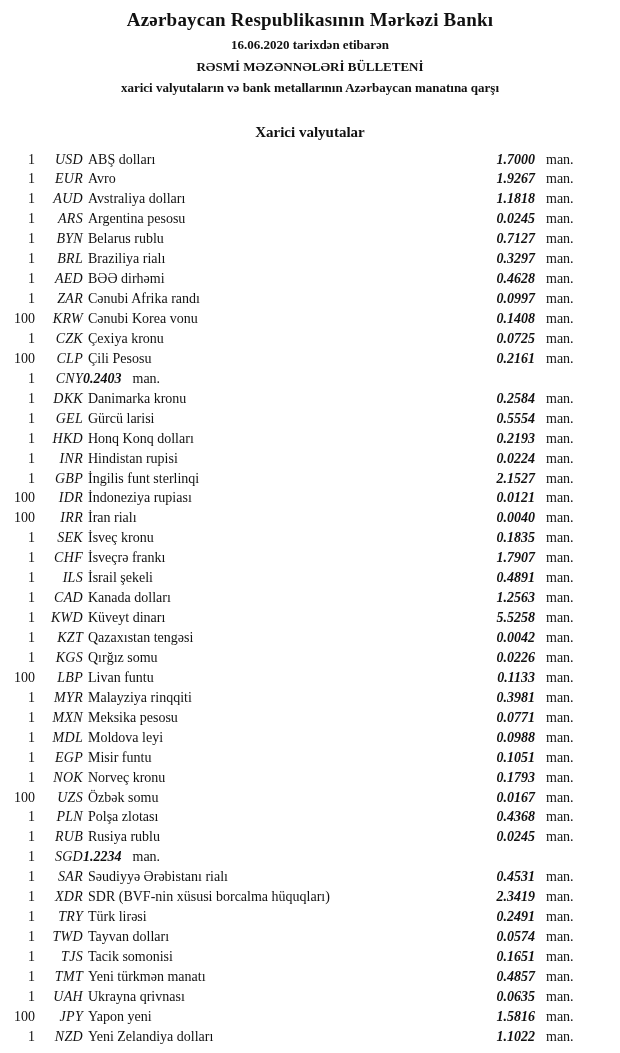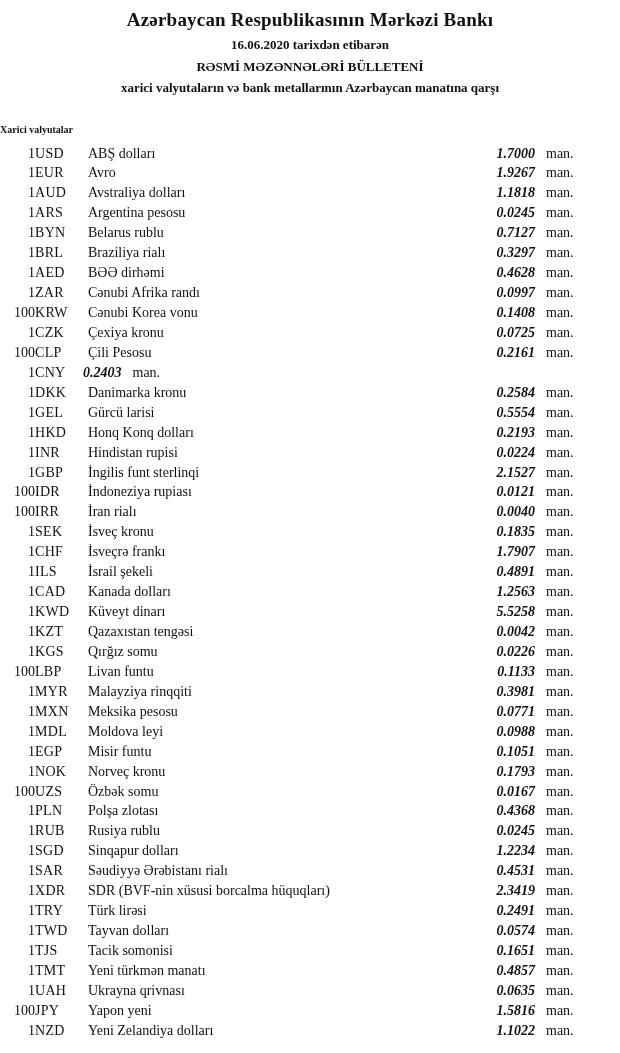--- a/index.html
+++ b/index.html
@@ -21,40 +21,41 @@
   .bank-name {
     font-size: 19px;
     line-height: 29px;
     letter-spacing: 0.2px;
   }
   .sub-line {
     font-size: 13px;
     line-height: 21.5px;
   }
   .section-title {
-    font-size: 10px;
+    font-size: 15px;
     font-weight: bold;
+    text-align: center;
     margin-top: 25px;
     margin-bottom: 9px;
   }
 
   .rates-table {
     width: 620px;
     padding-right: 30px;
   }
   .row {
     display: flex;
     align-items: baseline;
     height: 19.95px;
     font-size: 14px;
     line-height: 19.95px;
     white-space: nowrap;
   }
   .qty   { width: 35px; text-align: right; flex: 0 0 auto; }
-  .code  { width: 48px; text-align: left; flex: 0 0 auto; letter-spacing: 0.3px; }
+  .code  { width: 48px; text-align: right; flex: 0 0 auto; letter-spacing: 0.3px; font-style: italic; }
   .name  { flex: 1 1 auto; margin-left: 5px; overflow: hidden; }
   .rate  { flex: 0 0 auto; text-align: right; font-weight: bold; font-style: italic; }
   .unit  { flex: 0 0 44px; width: 44px; margin-left: 11px; }
 </style>
 </head>
 <body>
 
 <div class="doc">
 
   <div class="doc-header">
@@ -342,21 +343,20 @@
     <span class="qty">1</span>
     <span class="code">RUB</span>
     <span class="name">Rusiya rublu</span>
     <span class="rate">0.0245</span>
     <span class="unit">man.</span>
   </div>
 
   <div class="row">
     <span class="qty">1</span>
     <span class="code">SGD</span>
-    <span class="name">Sinqapur dolları</span>
     <span class="rate">1.2234</span>
     <span class="unit">man.</span>
   </div>
 
   <div class="row">
     <span class="qty">1</span>
     <span class="code">SAR</span>
     <span class="name">Səudiyyə Ərəbistanı rialı</span>
     <span class="rate">0.4531</span>
     <span class="unit">man.</span>

